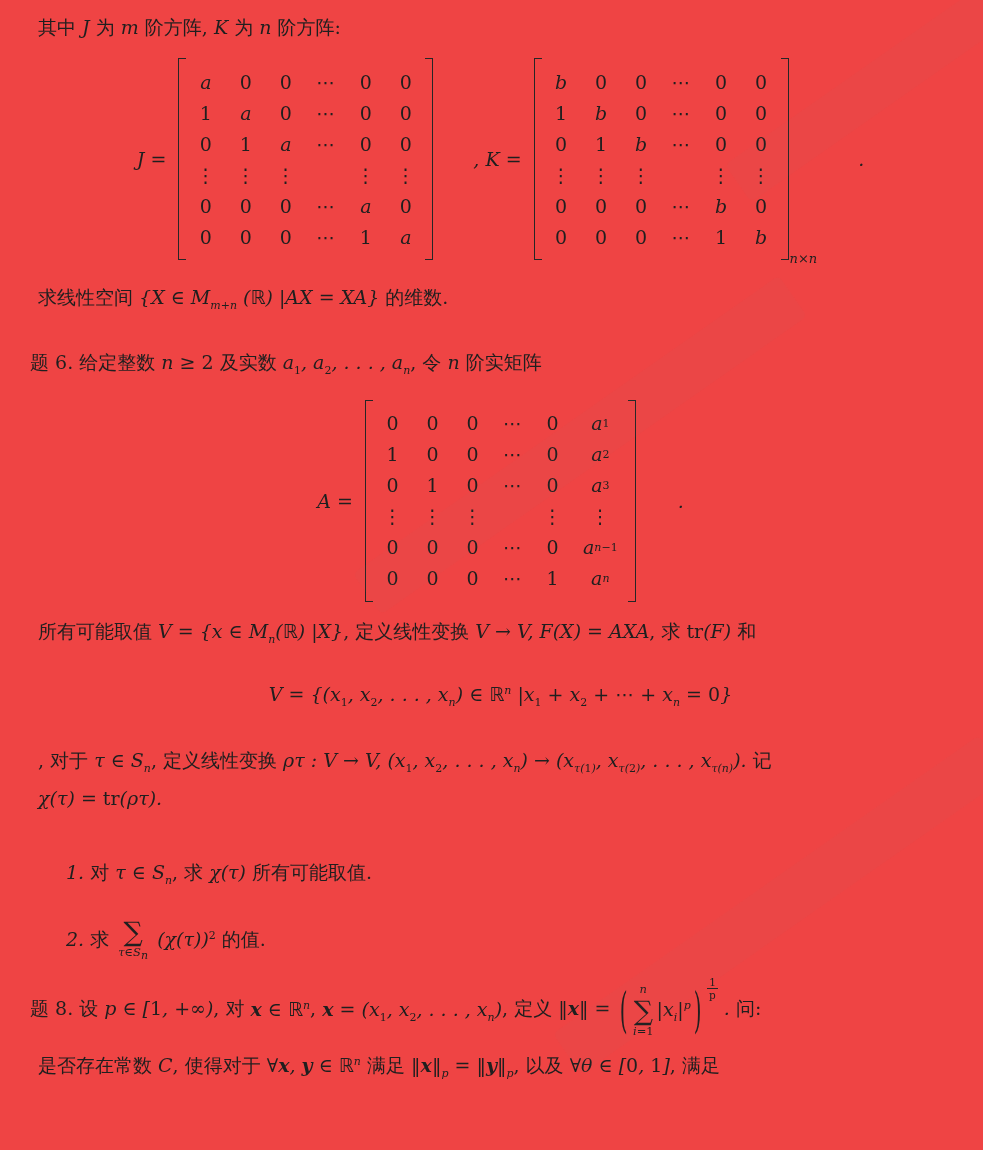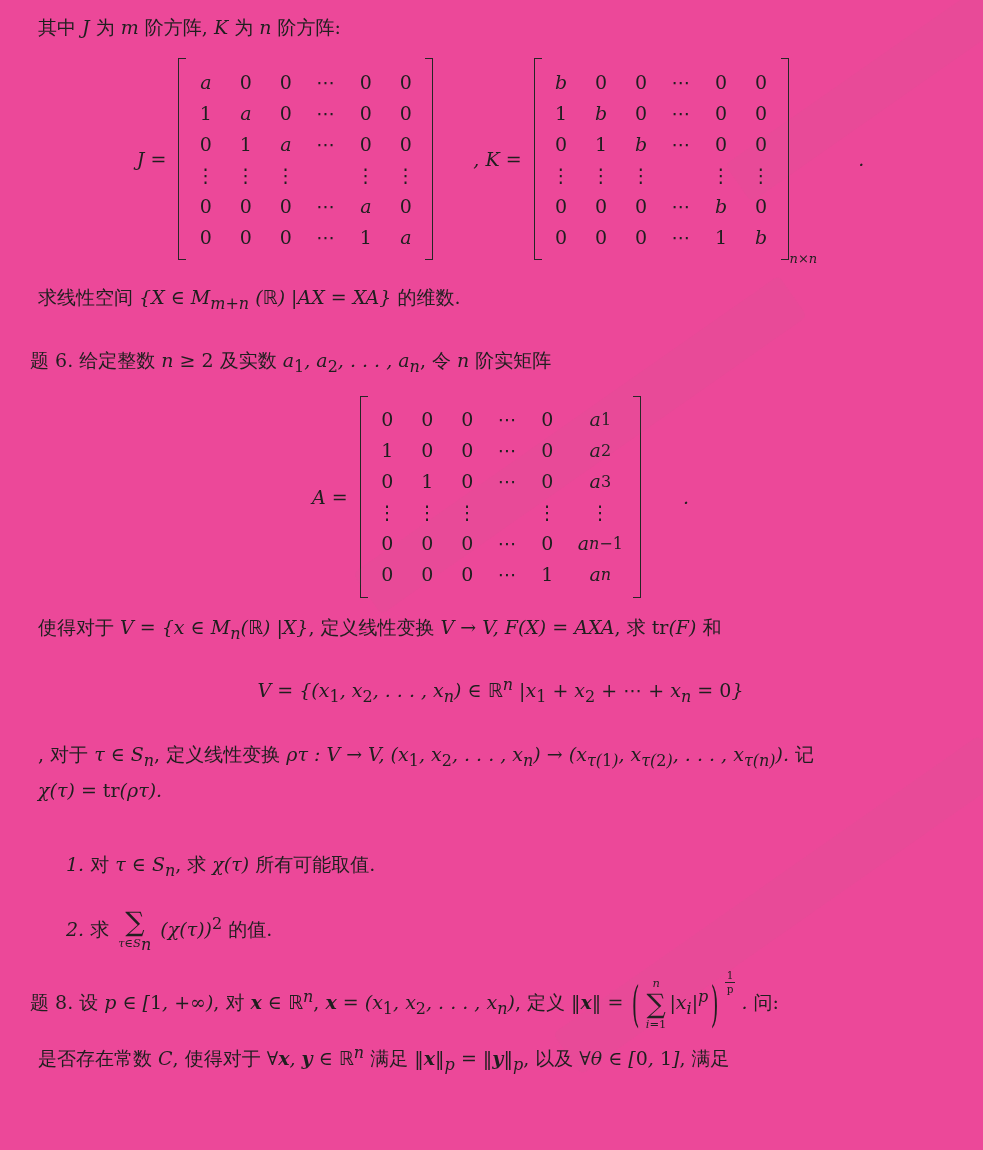--- a/index.html
+++ b/index.html
@@ -1,34 +1,34 @@
 <!DOCTYPE html>
 <html><head>
 <meta charset="utf-8">
 <style>
   html,body{margin:0;padding:0;}
   .page{
     position:relative;
     width:983px;height:1150px;
-    background:#ec4899;
+    background:#ef4444;
     color:#1f1f1f;
     font-family:"DejaVu Serif","Liberation Serif",serif;
     font-size:19px;
     overflow:hidden;
     box-sizing:border-box;
     padding:10px 20px 0 38px;
   }
   .wm{position:absolute;background:#9a9a9a;opacity:0.035;transform:rotate(-35deg);border-radius:6px;pointer-events:none;}
   .line{white-space:nowrap;line-height:30px;}
   .cn{font-style:normal;}
   .math{font-style:italic;font-family:"DejaVu Serif","DejaVu Sans",serif;}
   .math .rm, .rm{font-style:normal;}
   .math b{font-weight:bold;}
   .bold{font-weight:normal;}
-  sub,sup{font-size:16px;}
+  sub,sup{font-size:11px;}
 
   
   .heading{margin-left:-8px;}
 
   
   .display{display:flex;justify-content:center;align-items:center;}
   .matrix{display:inline-flex;align-items:stretch;}
   .mlabel{display:flex;align-items:center;margin-right:12px;font-size:19px;}
   .bl,.br{display:inline-block;width:7px;border:1.6px solid #262626;}
   .bl{border-right:none;}
@@ -329,21 +329,21 @@
             <span class="rm">1</span>
           </span>
           <span class="mcell math">a<sub>n</sub></span>
         </span>
         <span class="br"></span>
         <span class="msub math"></span>
         <span class="mtail math">.</span>
       </span>
   </div>
 
-  <div class="line b-p6b1"><span class="cn">使得对于 </span><span class="math">V = {x ∈ M<sub>n</sub>(ℝ) |X}</span><span class="cn">, 定义线性变换 </span><span class="math">V → V, F(X) = AXA</span><span class="cn">, 求 </span><span class="math"><span class="rm">tr</span>(F)</span><span class="cn"> 和</span></div>
+  <div class="line b-p6b1"><span class="cn">所有可能取值 </span><span class="math">V = {x ∈ M<sub>n</sub>(ℝ) |X}</span><span class="cn">, 定义线性变换 </span><span class="math">V → V, F(X) = AXA</span><span class="cn">, 求 </span><span class="math"><span class="rm">tr</span>(F)</span><span class="cn"> 和</span></div>
 
 
   <div class="display b-eqv line">
       <span class="math">V = {(x<sub><span class="rm">1</span></sub>, x<sub><span class="rm">2</span></sub>, . . . , x<sub>n</sub>) ∈ ℝ<sup>n</sup> |x<sub><span class="rm">1</span></sub> + x<sub><span class="rm">2</span></sub> + ⋯ + x<sub>n</sub> = <span class="rm">0</span>}</span>
     </div>
 
   <div class="line b-p7b1"><span class="cn">, 对于 </span><span class="math">τ ∈ S<sub>n</sub></span><span class="cn">, 定义线性变换 </span><span class="math">ρτ : V → V, (x<sub><span class="rm">1</span></sub>, x<sub><span class="rm">2</span></sub>, . . . , x<sub>n</sub>) → (x<sub>τ(<span class="rm">1</span>)</sub>, x<sub>τ(<span class="rm">2</span>)</sub>, . . . , x<sub>τ(n)</sub>).</span><span class="cn"> 记</span></div>
   <div class="line"><span class="math">χ(τ) = <span class="rm">tr</span>(ρτ).</span></div>
 
   <div class="line b-item1"><span class="math">1.</span><span class="cn"> 对 </span><span class="math">τ ∈ S<sub>n</sub></span><span class="cn">, 求 </span><span class="math">χ(τ)</span><span class="cn"> 所有可能取值.</span></div>

